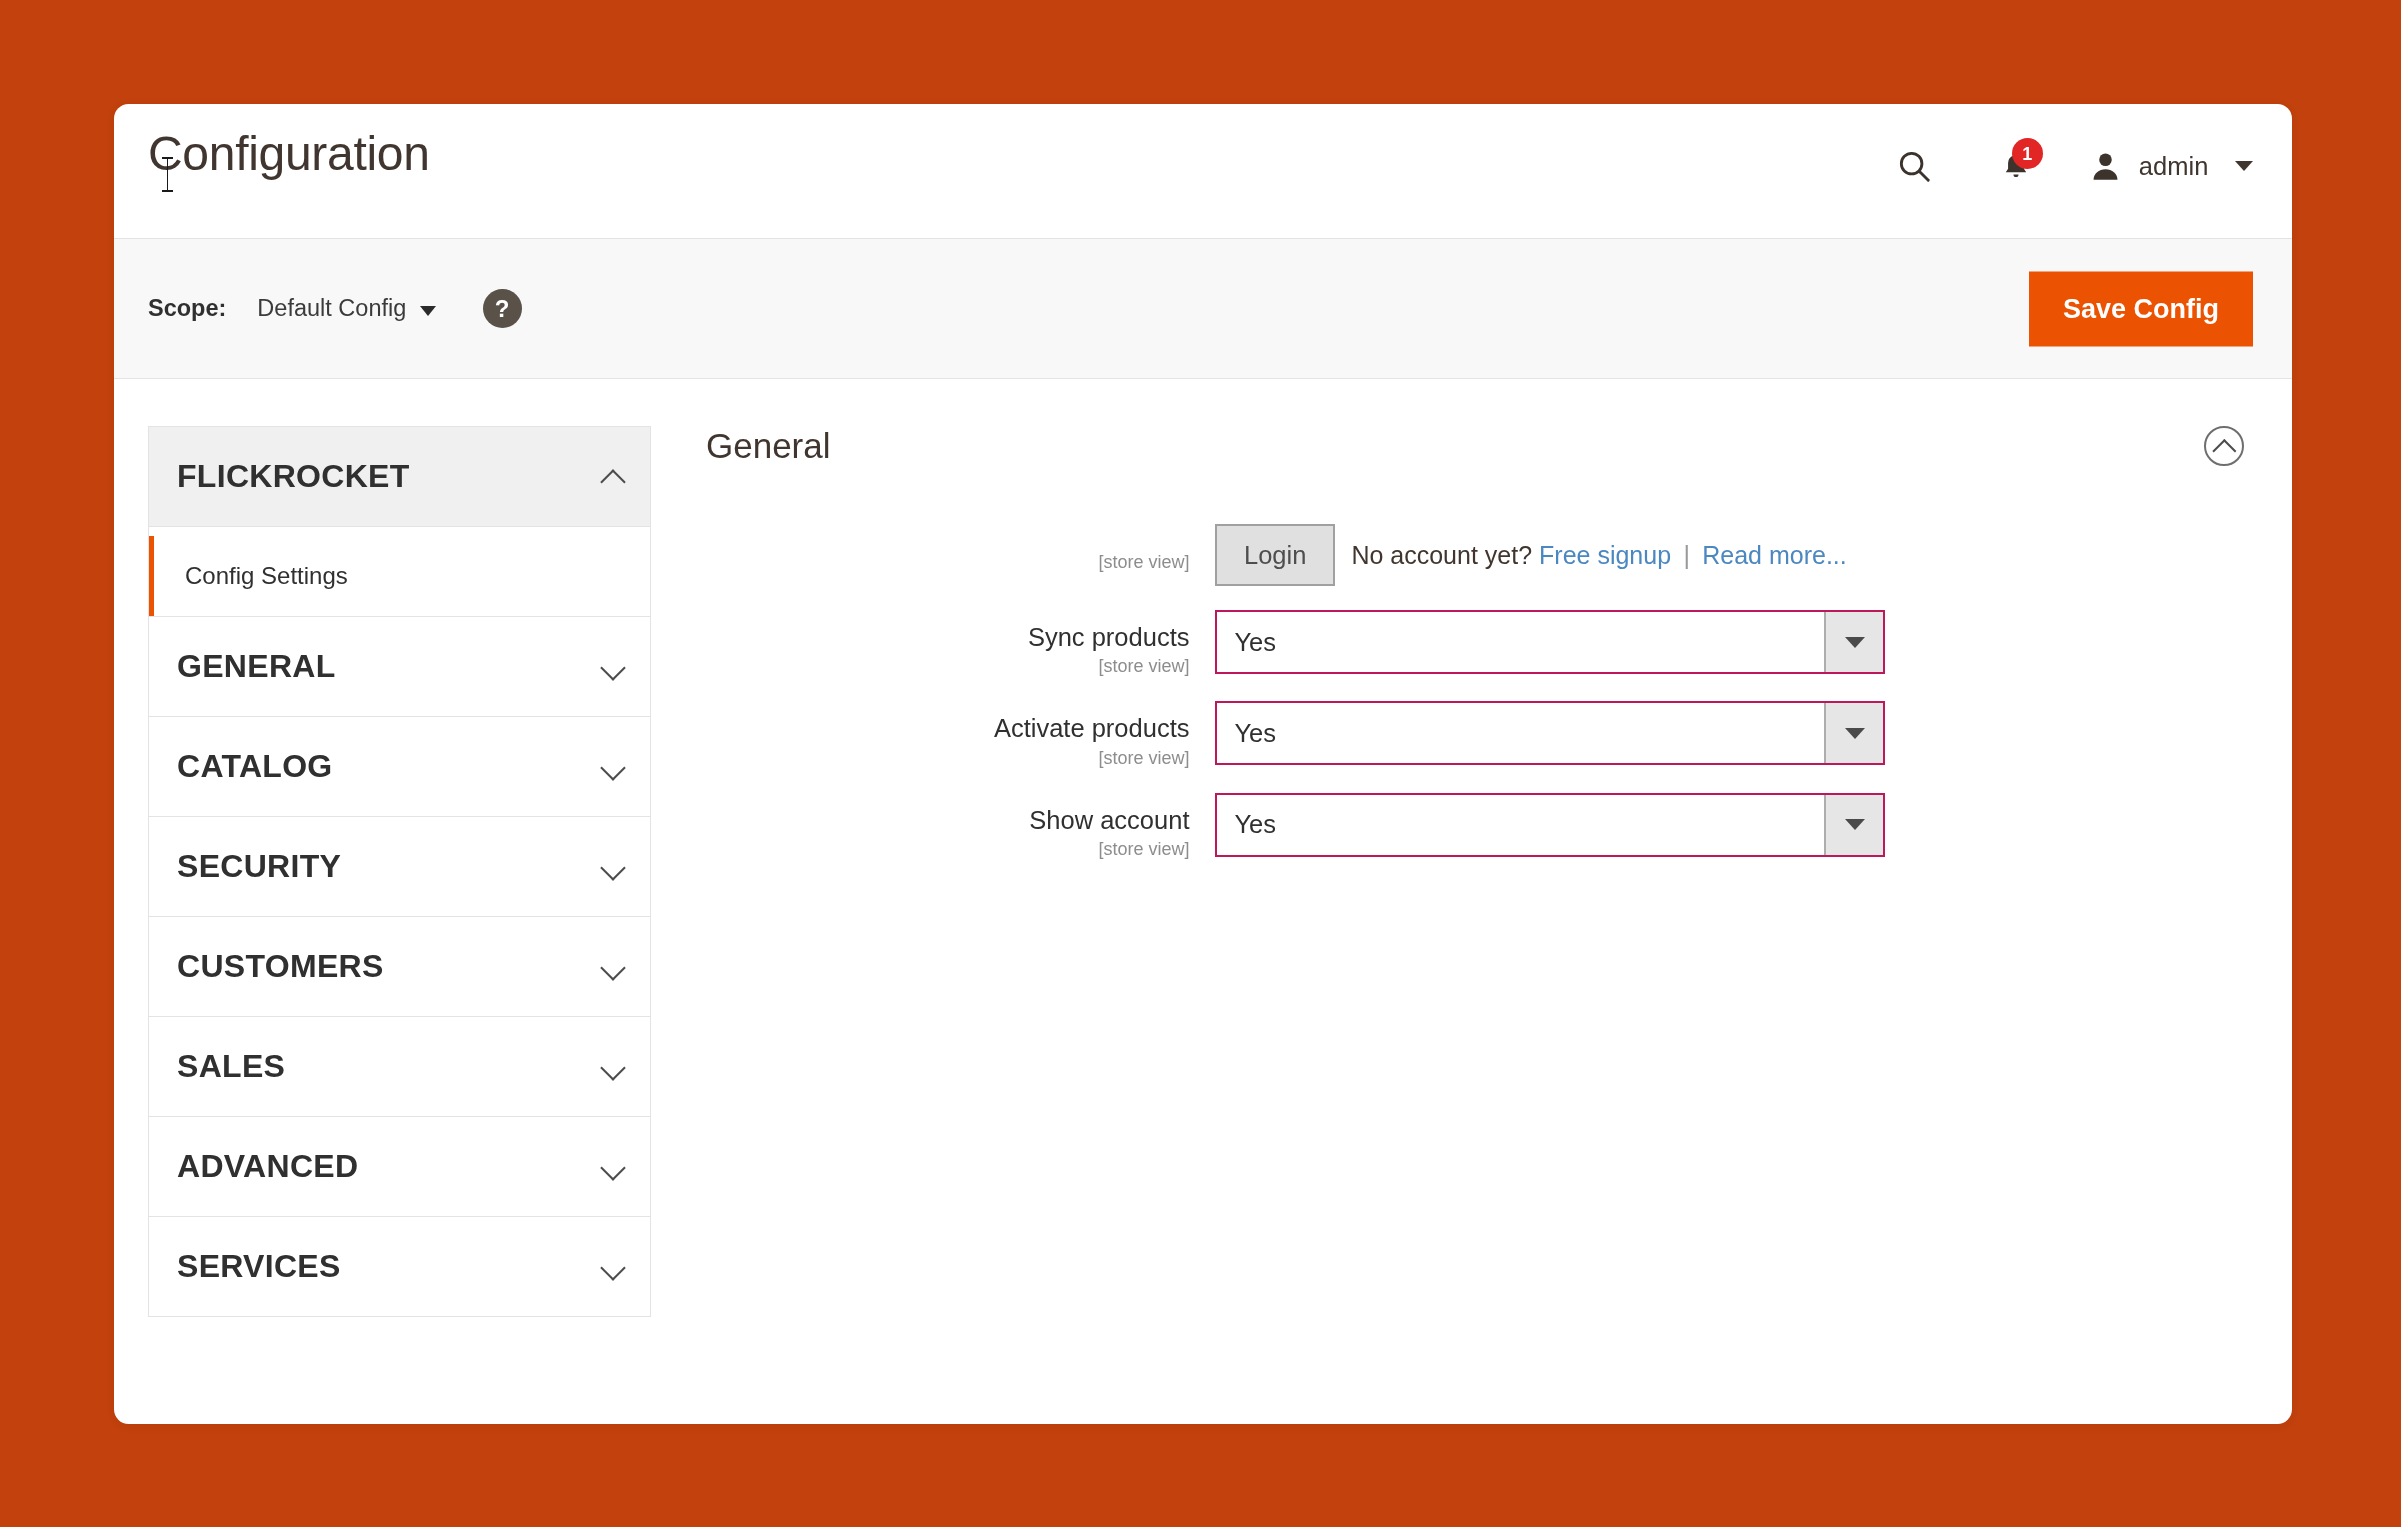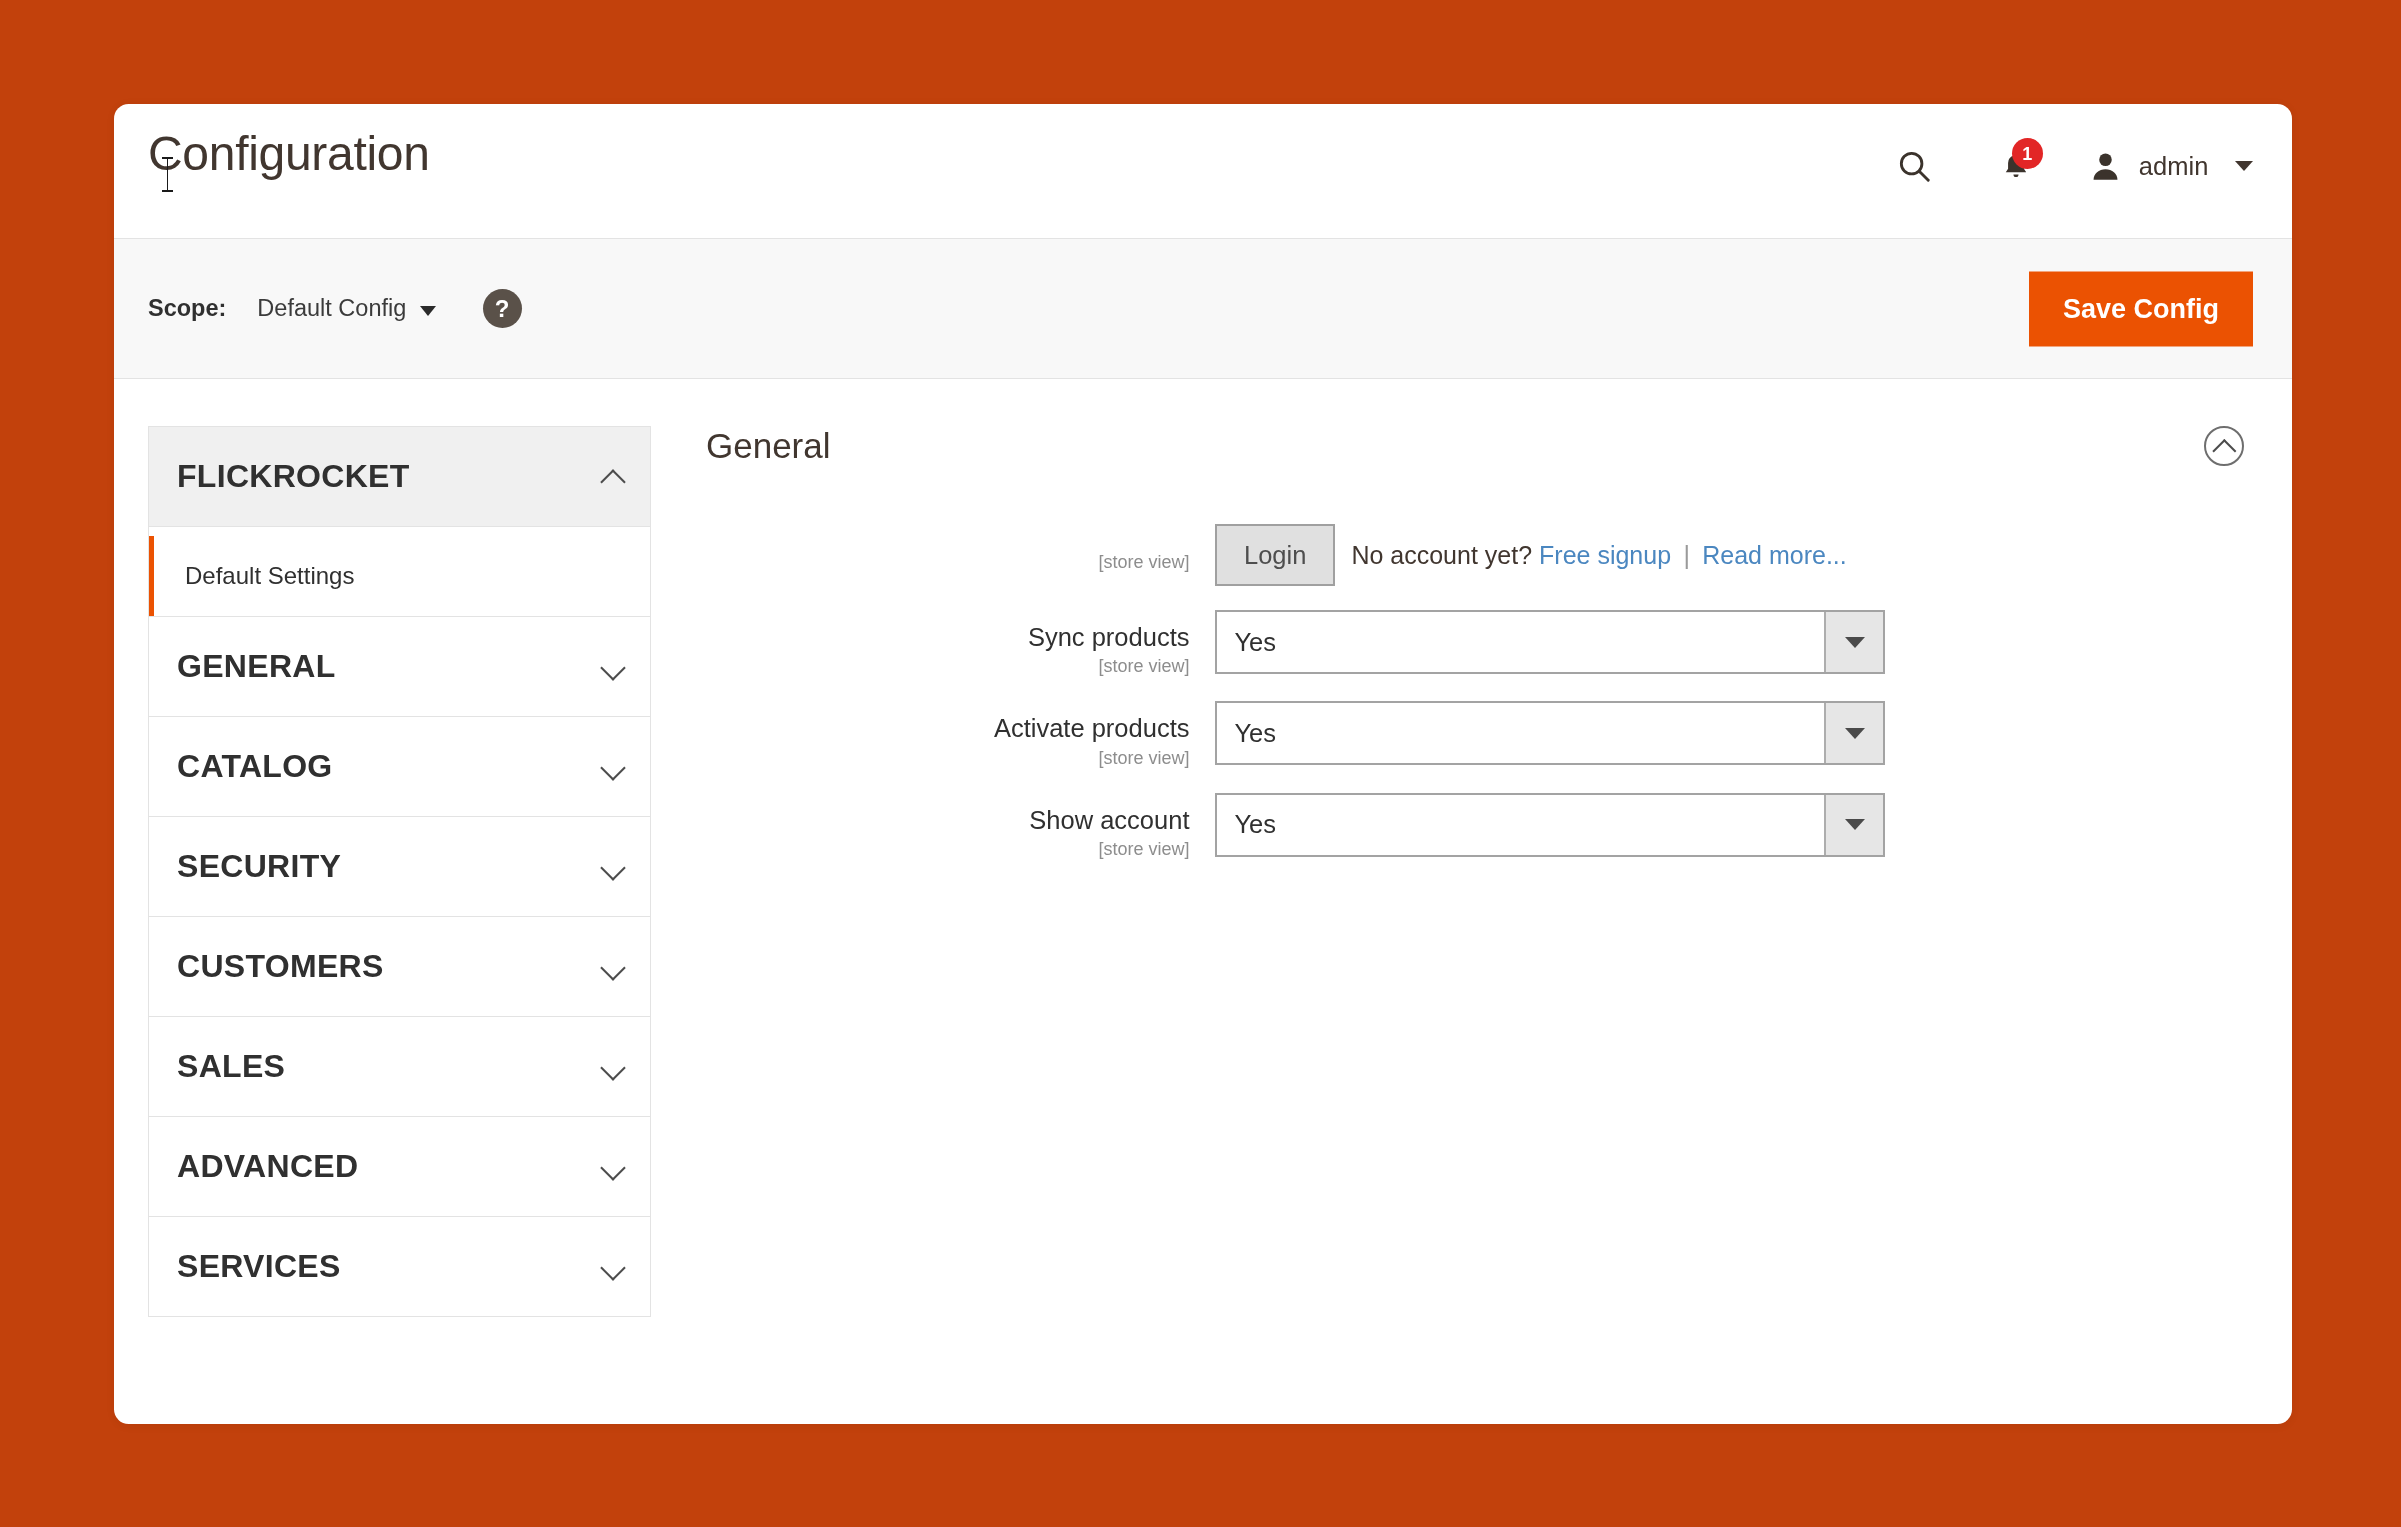--- a/index.html
+++ b/index.html
@@ -364,21 +364,21 @@
 
   .row-field {
     display: flex;
     align-items: center;
   }
 
   .select-box {
     display: flex;
     width: 670px;
     height: 64px;
-    border: 2px solid #a3a3a3;
+    border: 2px solid #be185d;
     background: #ffffff;
     cursor: pointer;
   }
   .select-value {
     flex: 1;
     display: flex;
     align-items: center;
     padding-left: 17.4px;
     font-size: 25.5px;
     color: #303030;
@@ -483,21 +483,21 @@
 
       <div class="sidebar">
 
         <div class="nav-section active-section">
           <div class="nav-section-head">
             <span class="nav-section-title">FLICKROCKET</span>
             <span class="chev up"></span>
           </div>
           <div class="nav-sub-wrap">
             <div class="nav-sub-item current">
-              <span class="nav-sub-label">Default Settings</span>
+              <span class="nav-sub-label">Config Settings</span>
             </div>
           </div>
         </div>
 
         <div class="nav-section">
           <div class="nav-section-head">
             <span class="nav-section-title">GENERAL</span>
             <span class="chev"></span>
           </div>
         </div>

